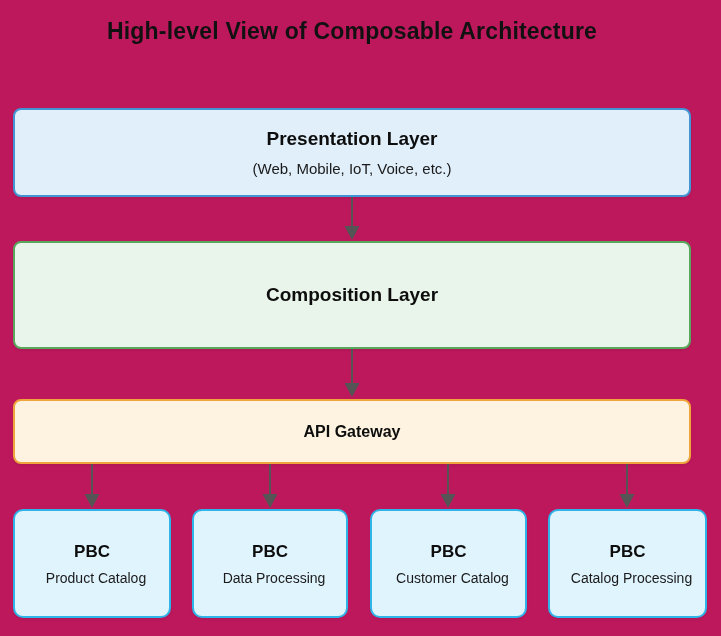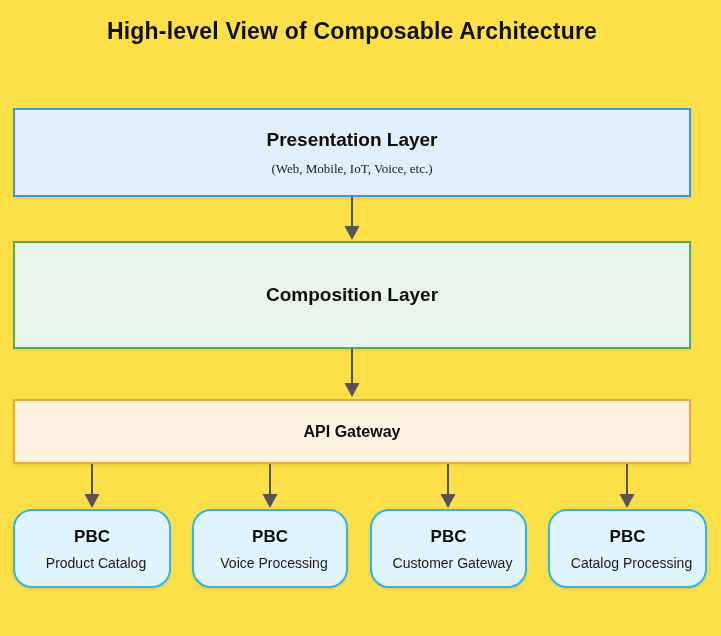--- a/index.html
+++ b/index.html
@@ -4,75 +4,75 @@
 <style>
   html, body { margin: 0; padding: 0; }
   body {
     font-family: "Liberation Sans", "DejaVu Sans", sans-serif;
     background: #f8f9fa;
   }
   .canvas {
     position: relative;
     width: 721px;
     height: 636px;
-    background: #fde047;
+    background: #be185d;
     overflow: hidden;
   }
   .diagram-title {
     position: absolute;
     left: 13px;
     top: 18px;
     width: 678px;
     text-align: center;
     font-size: 23px;
     font-weight: bold;
     color: #111111;
     letter-spacing: 0.2px;
   }
   .box {
     position: absolute;
     box-sizing: border-box;
     border-style: solid;
     border-width: 2px;
-    border-radius: 0;
+    border-radius: 8px;
     display: flex;
     flex-direction: column;
     align-items: center;
     justify-content: center;
     text-align: center;
     box-shadow: 0 2px 3px rgba(0,0,0,0.07);
   }
   .box-title {
     font-weight: bold;
     color: #0d0d0d;
   }
   .box-sub {
     color: #1a1a1a;
   }
   .layer .box-title { font-size: 19px; }
-  .layer .box-sub   { font-size: 13px; margin-top: 10px; font-family: Liberation Serif, serif; }
+  .layer .box-sub   { font-size: 15px; margin-top: 10px; }
 
   .node-presentation {
     left: 13px; top: 108px; width: 678px; height: 89px;
     background: #e1effb; border-color: #4295d5;
   }
   .node-composition {
     left: 13px; top: 241px; width: 678px; height: 108px;
     background: #e9f5ea; border-color: #58a75c; gap: 44px;
   }
   .node-api {
     left: 13px; top: 399px; width: 678px; height: 65px;
     background: #fdf3e0; border-color: #f0a53c;
   }
   .node-api .box-title { font-size: 16px; }
 
   .pbc {
-    top: 509px; height: 79px;
+    top: 509px; height: 109px;
     background: #e0f4fd; border-color: #2fb4e9;
-    border-radius: 19px;
+    border-radius: 10px;
   }
   .pbc .box-title { font-size: 17px; }
   .pbc .box-sub   { font-size: 14px; margin-top: 8px; padding-left: 8px; }
   .node-pbc-1 { left: 13px;  width: 158px; }
   .node-pbc-2 { left: 192px; width: 156px; }
   .node-pbc-3 { left: 370px; width: 157px; }
   .node-pbc-4 { left: 548px; width: 159px; }
 
   .arrow-layer {
     position: absolute;
@@ -102,26 +102,26 @@
     <div class="box-title">API Gateway</div>
   </div>
 
   <div class="box pbc node-pbc-1">
     <div class="box-title">PBC</div>
     <div class="box-sub">Product Catalog</div>
   </div>
 
   <div class="box pbc node-pbc-2">
     <div class="box-title">PBC</div>
-    <div class="box-sub">Voice Processing</div>
+    <div class="box-sub">Data Processing</div>
   </div>
 
   <div class="box pbc node-pbc-3">
     <div class="box-title">PBC</div>
-    <div class="box-sub">Customer Gateway</div>
+    <div class="box-sub">Customer Catalog</div>
   </div>
 
   <div class="box pbc node-pbc-4">
     <div class="box-title">PBC</div>
     <div class="box-sub">Catalog Processing</div>
   </div>
 
   <svg class="arrow-layer" width="721" height="636" viewBox="0 0 721 636">
     <g>
       <line x1="352" y1="197" x2="352" y2="227"></line>

